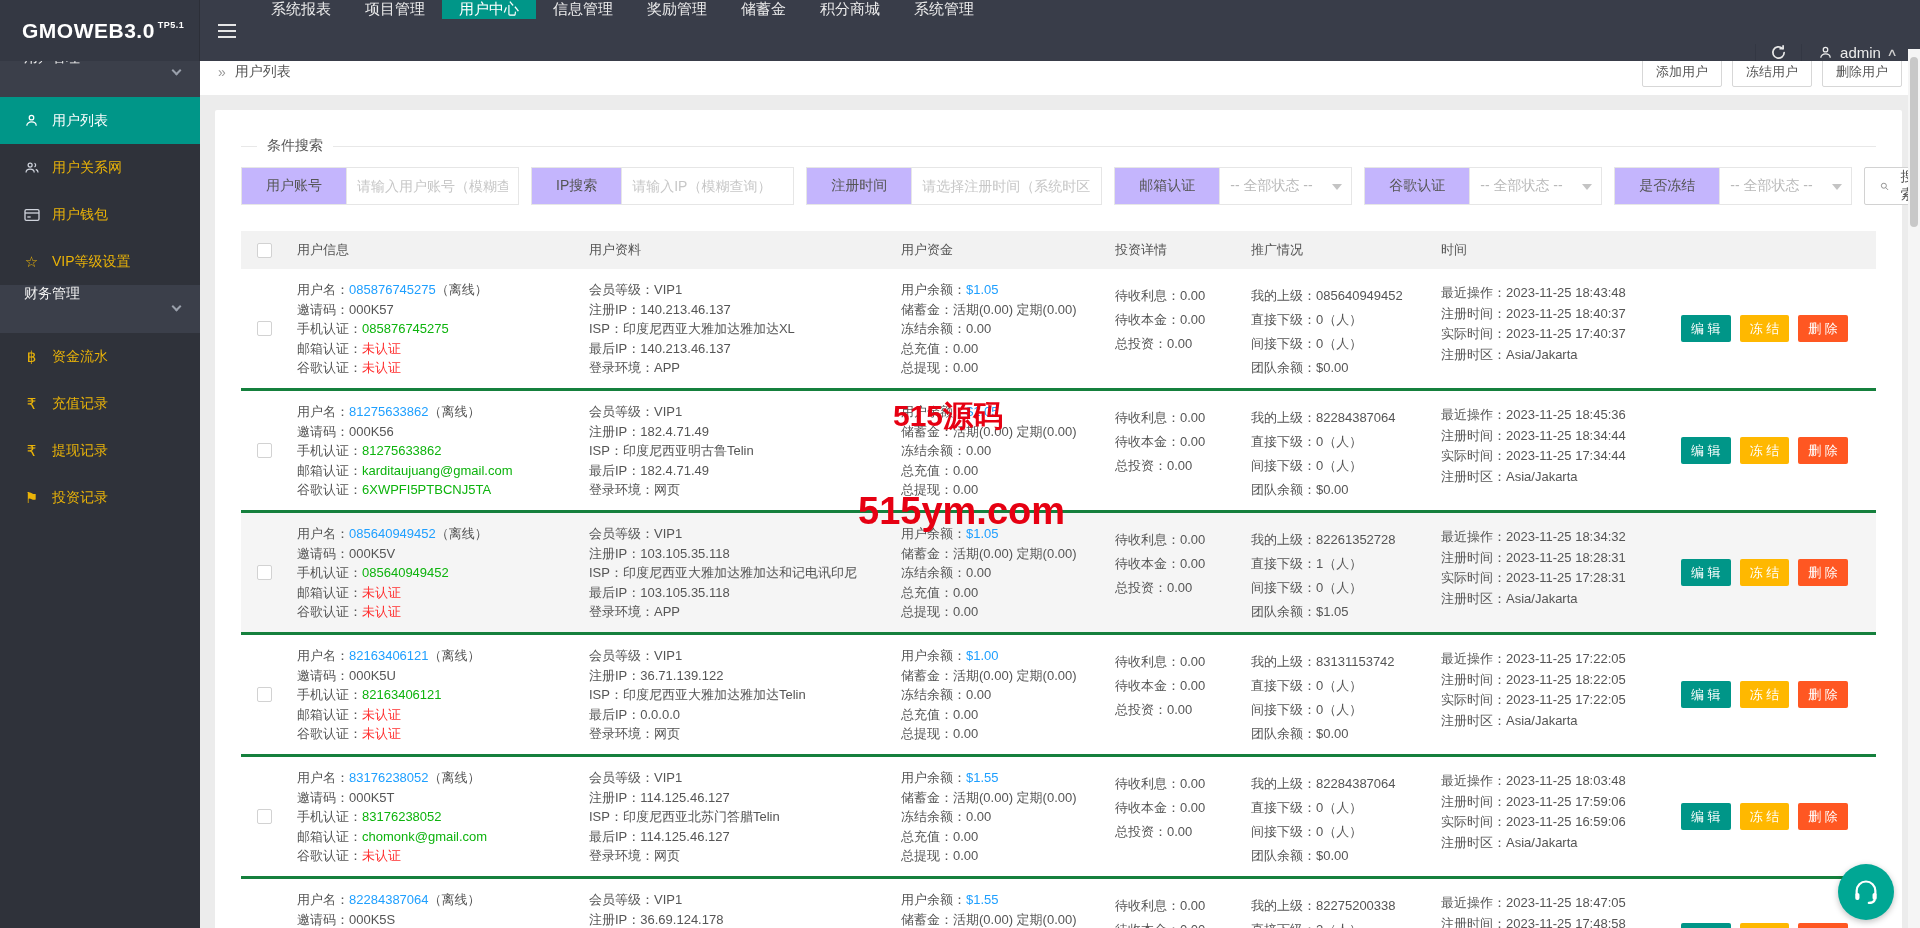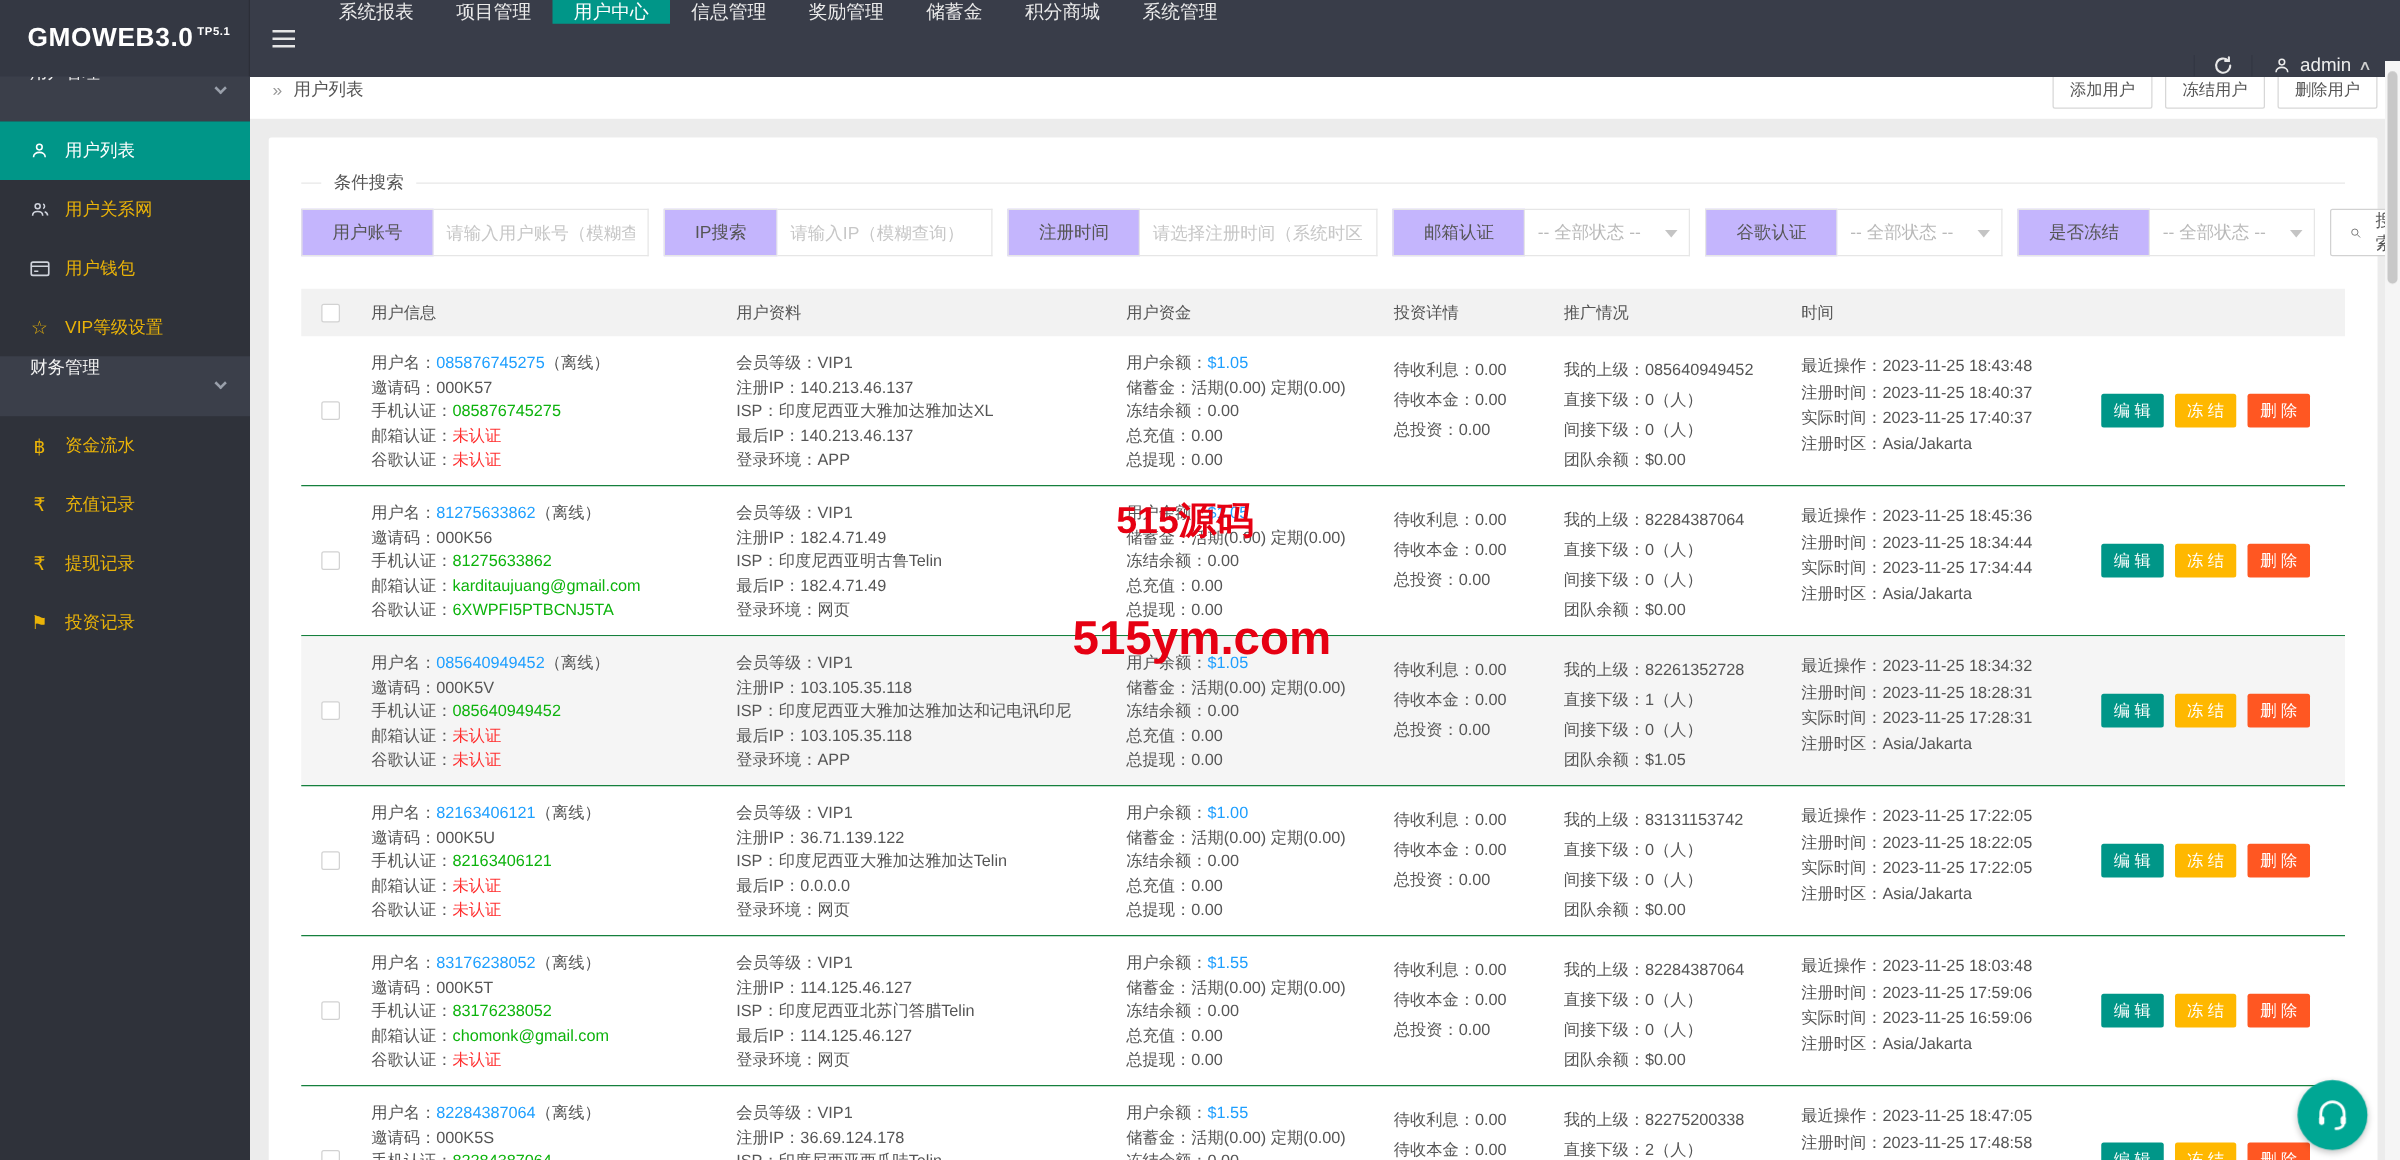--- a/index.html
+++ b/index.html
@@ -46,21 +46,21 @@
   .finput::placeholder{color:#c7c7c7}
   .finput.wide{width:190px}
   .fselect{border:1px solid #e6e6e6;border-left:none;width:132px;display:flex;align-items:center;padding:0 10px;color:#b9b9b9;font-size:14px;position:relative;background:#fff;cursor:pointer}
   .fselect .arrow{position:absolute;right:9px;top:16px;width:0;height:0;border-left:5px solid transparent;border-right:5px solid transparent;border-top:6px solid #c4c4c4}
   .search-btn{height:38px;padding:0 15px;background:#fff;border:1px solid #d2d2d2;border-radius:2px;display:flex;align-items:center;gap:8px;font-size:14px;color:#555;cursor:pointer}
   
   .table{margin-top:26px}
   .thead,.trow{display:grid;grid-template-columns:46px 292px 312px 214px 136px 190px 242px 1fr}
   .thead{background:#f2f2f2;height:38px;align-items:center;font-size:13px;color:#555}
   .hcell{padding-left:10px}
-  .trow{border-bottom:1px solid #15803d;min-height:118px}
+  .trow{border-bottom:3px solid #15803d;min-height:118px}
   .trow.shaded{background:#f5f5f5}
   .col-check{display:flex;align-items:center;justify-content:center}
   .checkbox{width:15px;height:15px;border:1px solid #d2d2d2;border-radius:2px;background:#fff;cursor:pointer}
   .cell{padding:11px 8px 8px 10px;font-size:13px;color:#555;line-height:19.5px}
   .cell.sp{line-height:24px;padding-top:15px}
   .cell.tm{line-height:20.5px;padding-top:14px}
   .line{white-space:nowrap}
   .c-d{color:#555}
   .c-b{color:#1E9FFF;cursor:pointer}
   .c-g{color:#0DB30D}

